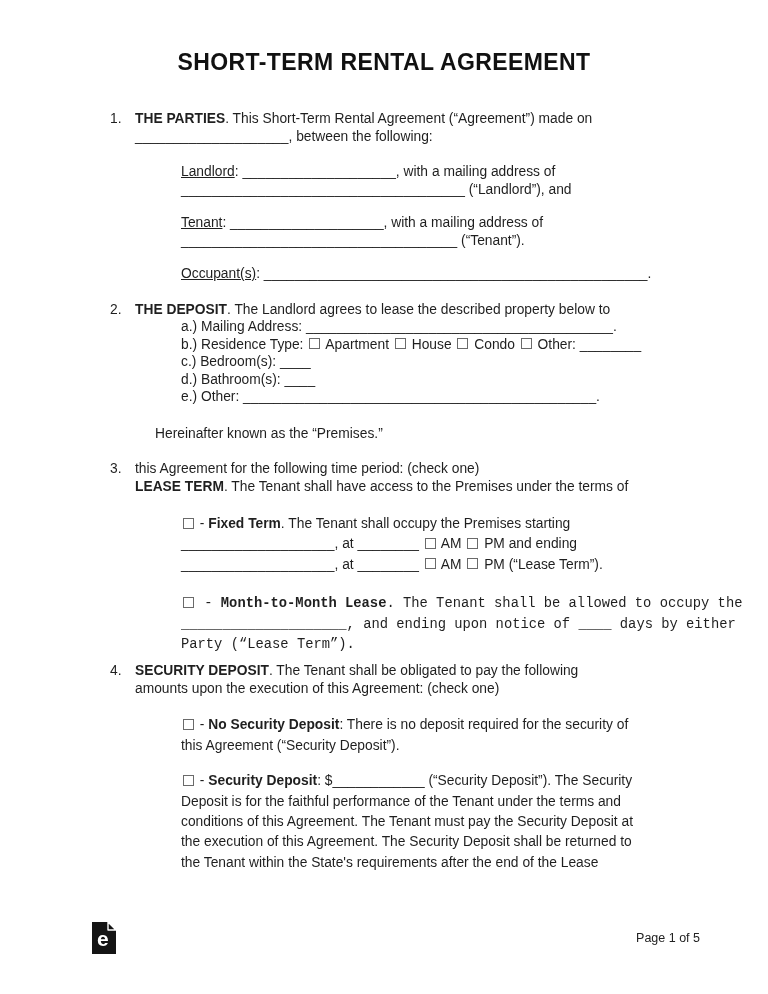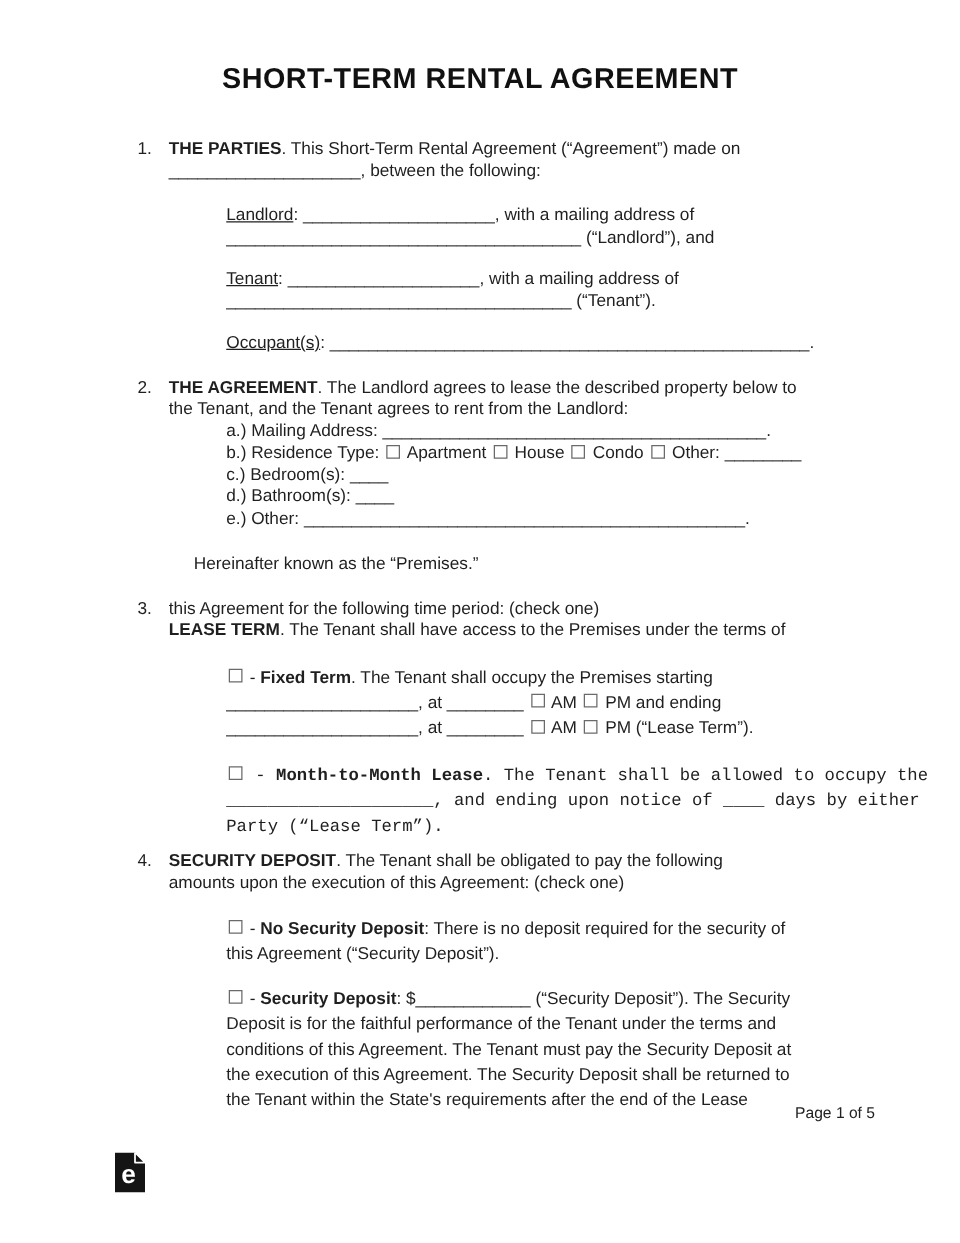--- a/index.html
+++ b/index.html
@@ -57,21 +57,21 @@
   [data-name="no-security-deposit-option"]{margin:18px 0 0 71px;line-height:20.4px;}
   [data-name="security-deposit-option"]{margin:15px 0 0 71px;line-height:20.4px;}
 
   .footer-logo{
     position:absolute;
     left:92px;top:922px;
     width:24px;height:32px;
   }
   .footer-page{
     position:absolute;
-    right:68px;top:883px;
+    right:68px;top:931px;
     font-size:12.5px;
     color:#222;
   }
 </style>
 </head>
 <body>
 
 <div class="page" data-name="document-page">
   <h1 class="doc-title" data-name="document-title">SHORT-TERM RENTAL AGREEMENT</h1>
 
@@ -90,22 +90,21 @@
       <div class="blk" data-name="tenant-paragraph">
         <div class="line" data-name="text-line"><span class="u" data-name="text-run">Tenant</span><span data-name="text-run">: </span><span data-name="blank-field">____________________</span><span data-name="text-run">, with a mailing address of</span></div>
         <div class="line" data-name="text-line"><span data-name="blank-field">____________________________________</span><span data-name="text-run"> (“Tenant”).</span></div>
       </div>
       <div class="blk" data-name="occupants-paragraph">
         <div class="line" data-name="text-line"><span class="u" data-name="text-run">Occupant(s)</span><span data-name="text-run">: </span><span data-name="blank-field">__________________________________________________</span><span data-name="text-run">.</span></div>
       </div>
       <div class="blk row" data-name="section-the-premises">
         <span class="num" data-name="section-number">2.</span>
         <div class="secbody" data-name="section-text">
-          <div class="line" data-name="text-line"><span class="b" data-name="text-run">THE AGREEMENT</span><span data-name="text-run">. The Landlord agrees to lease the described property below to</span></div>
-          <div class="line" data-name="text-line"><span data-name="text-run">the Tenant, and the Tenant agrees to rent from the Landlord:</span></div>
+          <div class="line" data-name="text-line"><span class="b" data-name="text-run">THE DEPOSIT</span><span data-name="text-run">. The Landlord agrees to lease the described property below to</span></div>
         </div>
       </div>
       <div class="blk" data-name="premises-details-list">
         <div class="line" data-name="text-line"><span data-name="text-run">a.) Mailing Address: </span><span data-name="blank-field">________________________________________</span><span data-name="text-run">.</span></div>
         <div class="line" data-name="text-line"><span data-name="text-run">b.) Residence Type: </span><span class="cbx" data-name="checkbox-icon"></span><span data-name="text-run"> Apartment </span><span class="cbx" data-name="checkbox-icon"></span><span data-name="text-run"> House </span><span class="cbx" data-name="checkbox-icon"></span><span data-name="text-run"> Condo </span><span class="cbx" data-name="checkbox-icon"></span><span data-name="text-run"> Other: </span><span data-name="blank-field">________</span></div>
         <div class="line" data-name="text-line"><span data-name="text-run">c.) Bedroom(s): </span><span data-name="blank-field">____</span></div>
         <div class="line" data-name="text-line"><span data-name="text-run">d.) Bathroom(s): </span><span data-name="blank-field">____</span></div>
         <div class="line" data-name="text-line"><span data-name="text-run">e.) Other: </span><span data-name="blank-field">______________________________________________</span><span data-name="text-run">.</span></div>
       </div>
       <div class="blk" data-name="hereinafter-note">

